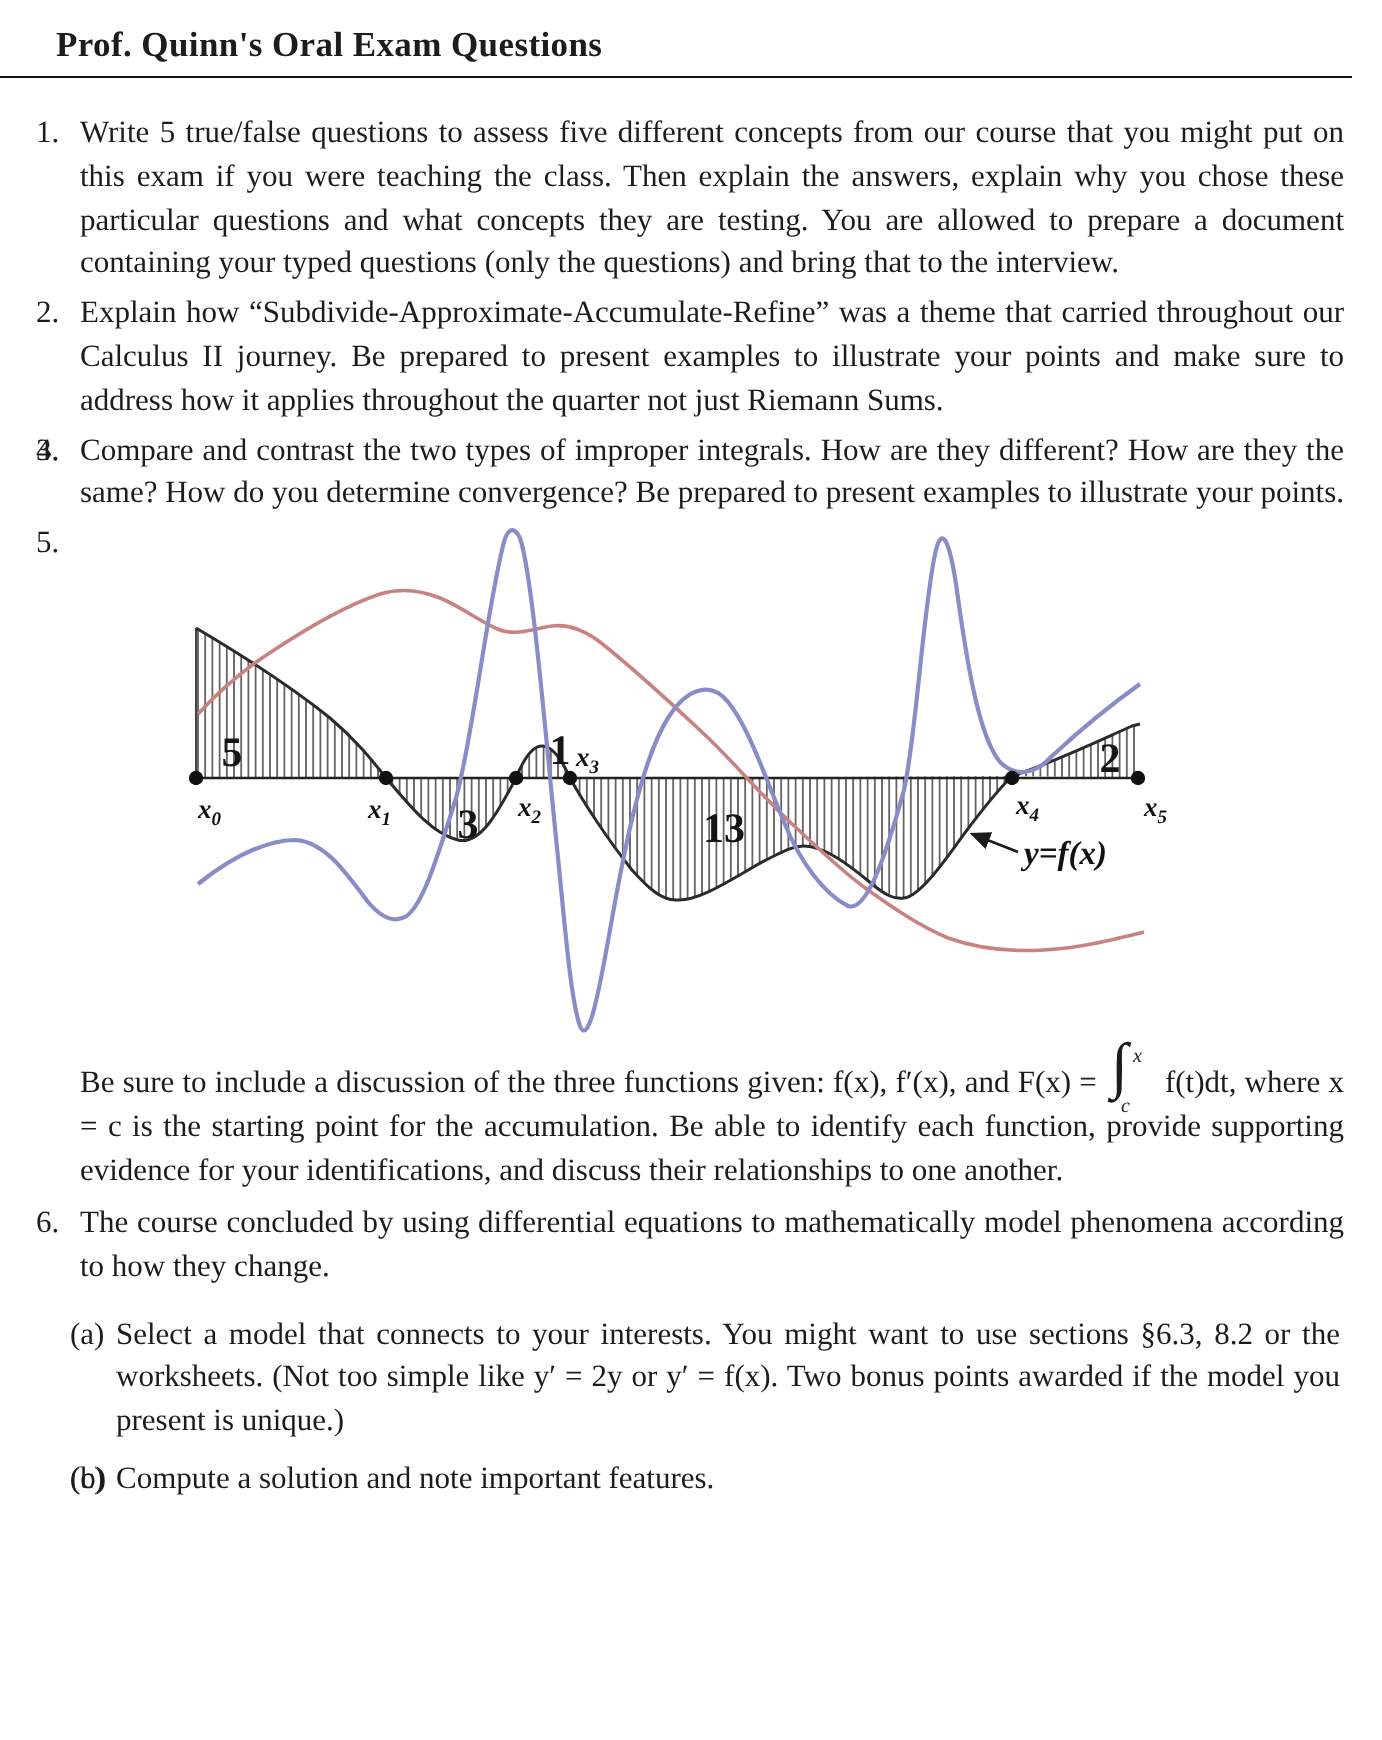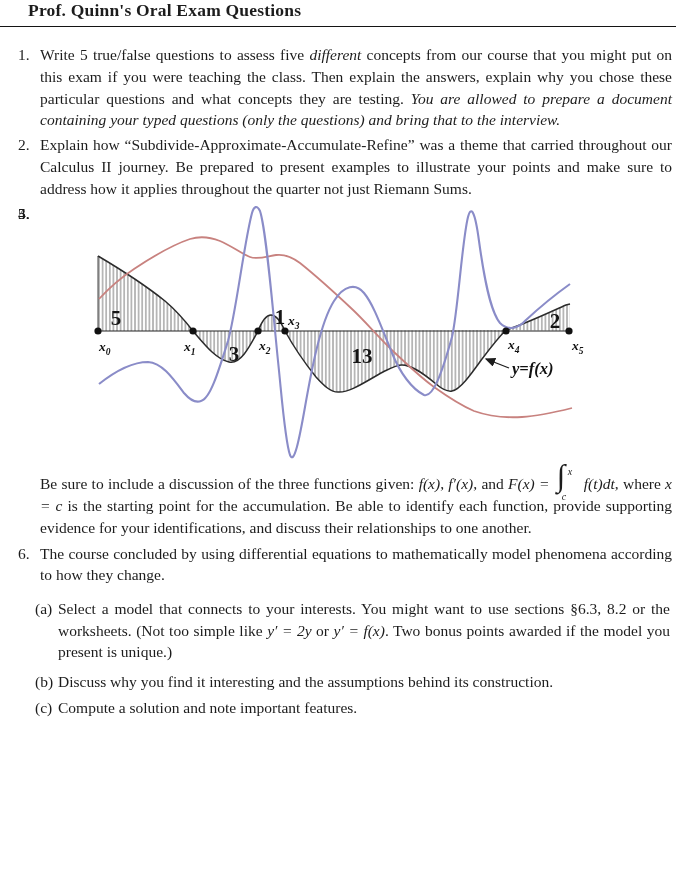--- a/index.html
+++ b/index.html
@@ -1,30 +1,30 @@
 <!DOCTYPE html>
 <html><head>
 <meta charset="utf-8">
 <style>
   html,body{margin:0;padding:0;}
   body{width:691px;height:870px;overflow:hidden;background:#ffffff;}
   .page{
     box-sizing:border-box;width:691px;height:870px;background:#fff;
-    padding-top:0;color:#1c1c1c;
+    padding-top:12px;color:#1c1c1c;
     font-family:"Liberation Serif","DejaVu Serif",serif;
     font-size:15.5px;
   }
   .header{width:676px;border-bottom:1.6px solid #141414;padding-bottom:5px;margin-bottom:17px;}
   .title{margin-left:28px;font-size:17.5px;font-weight:bold;letter-spacing:.2px;}
   .item{position:relative;padding-left:40px;padding-right:19px;line-height:21.8px;margin-bottom:3px;text-align:justify;}
   .item-label{position:absolute;left:18px;top:0;}
   .subitem{position:relative;padding-left:58px;padding-right:21px;line-height:21.5px;margin-top:8px;text-align:justify;}
   .subitem-label{position:absolute;left:35px;top:0;}
   .para{padding-left:40px;padding-right:19px;line-height:22px;margin-bottom:4px;text-align:justify;}
-  .s-i,.s-m{font-style:italic;}
+  .s-i,.s-m{}
   .figure{position:relative;height:262px;margin:2px 0 8px 0;}
   .figure svg{display:block;}
   
   .intg{display:inline-block;position:relative;width:13px;height:15px;vertical-align:-2px;margin:0 14px 0 3px;}
   .int-sign{position:absolute;left:0;top:-16px;font-size:31px;line-height:31px;font-style:normal;}
   .int-sup{position:absolute;left:11px;top:-15px;font-size:10px;font-style:italic;}
   .int-sub{position:absolute;left:5px;top:10px;font-size:10px;font-style:italic;}
 </style>
 </head>
 <body>
@@ -44,20 +44,21 @@
     <span class="item-label">2.</span>
     <span class="item-body"><span class="s-r">Explain how “Subdivide-Approximate-Accumulate-Refine” was a theme that carried throughout our Calculus II journey. Be prepared to present examples to illustrate your points and make sure to address how it applies throughout the quarter not just Riemann Sums.</span></span>
   </div>
 
   <div class="item">
     <span class="item-label">3.</span>
   </div>
 
   <div class="item">
     <span class="item-label">4.</span>
+    <span class="item-body"><span class="s-r">Compare and contrast the two types of improper integrals. How are they different? How are they the same? How do you determine convergence? Be prepared to present examples to illustrate your points.</span></span>
   </div>
 
   <div class="item">
     <span class="item-label">5.</span>
   </div>
 
   <div class="figure">
     <svg width="691" height="262" viewBox="0 0 691 262">
       <defs>
         <pattern id="hatch" width="3.6" height="8" patternUnits="userSpaceOnUse">
@@ -121,21 +122,20 @@
     <span class="item-body"><span class="s-r">The course concluded by using differential equations to mathematically model phenomena according to how they change.</span></span>
   </div>
 
   <div class="subitem" style="margin-top:12px;">
     <span class="subitem-label">(a)</span>
     <span><span class="s-r">Select a model that connects to your interests. You might want to use sections §6.3, 8.2 or the worksheets. (Not too simple like </span><span class="s-m">y′ = 2y</span><span class="s-r"> or </span><span class="s-m">y′ = f(x)</span><span class="s-r">. Two bonus points awarded if the model you present is unique.)</span></span>
   </div>
 
   <div class="subitem">
     <span class="subitem-label">(b)</span>
-    <span><span class="s-r">Discuss why you find it interesting and the assumptions behind its construction.</span></span>
   </div>
 
   <div class="subitem" style="margin-top:5px;">
     <span class="subitem-label">(c)</span>
     <span><span class="s-r">Compute a solution and note important features.</span></span>
   </div>
 
 </div>
 
 </body></html>

